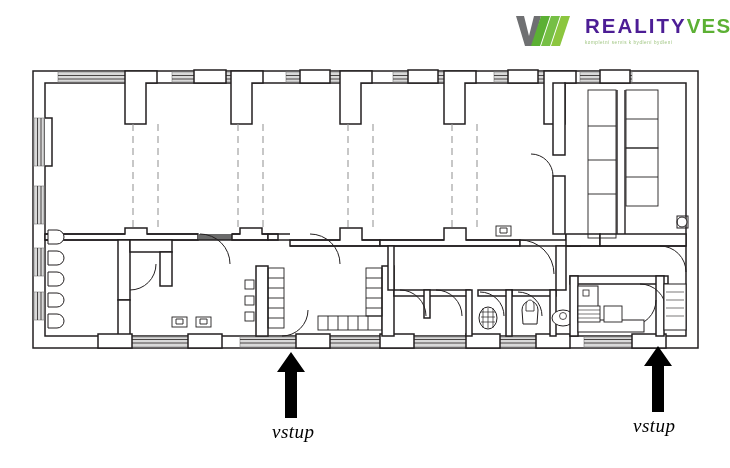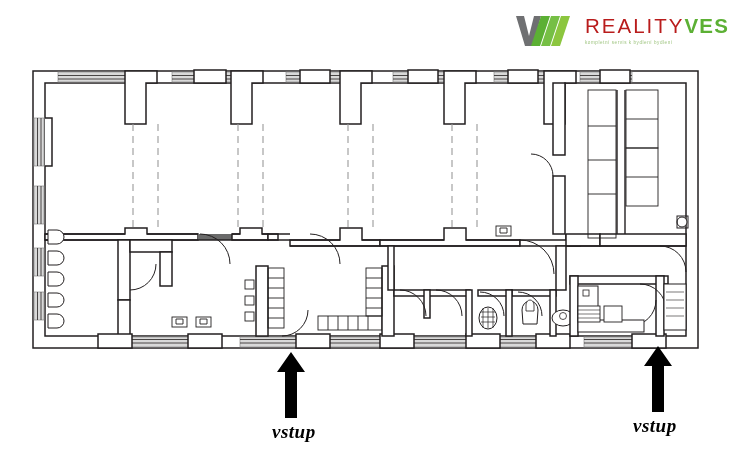--- a/index.html
+++ b/index.html
@@ -9,34 +9,34 @@
     font-family:"Liberation Sans", sans-serif;
     position:relative;overflow:hidden;
   }
   #page{position:relative;width:730px;height:468px;background:#fff;}
 
   
   #logo{position:absolute;left:515px;top:12px;width:205px;height:46px;}
   #logo-mark{position:absolute;left:0;top:2px;width:62px;height:34px;}
   #brand-wrap{position:absolute;left:70px;top:4px;width:140px;}
   .brand-line{white-space:nowrap;line-height:1;}
-  #brand-reality{font-size:20.5px;letter-spacing:2.0px;color:#b91c1c;font-weight:400;}
+  #brand-reality{font-size:20.5px;letter-spacing:2.0px;color:#4c1d95;font-weight:700;}
   #brand-vesely{font-size:20.5px;letter-spacing:1.2px;color:#5cb034;font-weight:700;}
   #brand-tagline{
     margin-top:4px;font-size:4.6px;letter-spacing:.55px;
     color:#9ec47f;white-space:nowrap;font-weight:400;
   }
 
   
   #plan{position:absolute;left:0;top:0;width:730px;height:468px;}
 
   
   .vstup{
     position:absolute;font-family:"Liberation Serif", serif;
-    font-style:italic;font-weight:700;font-size:19px;color:#000;
+    font-style:italic;font-weight:400;font-size:19px;color:#000;
     letter-spacing:.5px;
   }
   #vstup-left{left:272px;top:421px;}
   #vstup-right{left:633px;top:415px;}
 </style>
 </head>
 <body>
 
 <div id="page">
 

